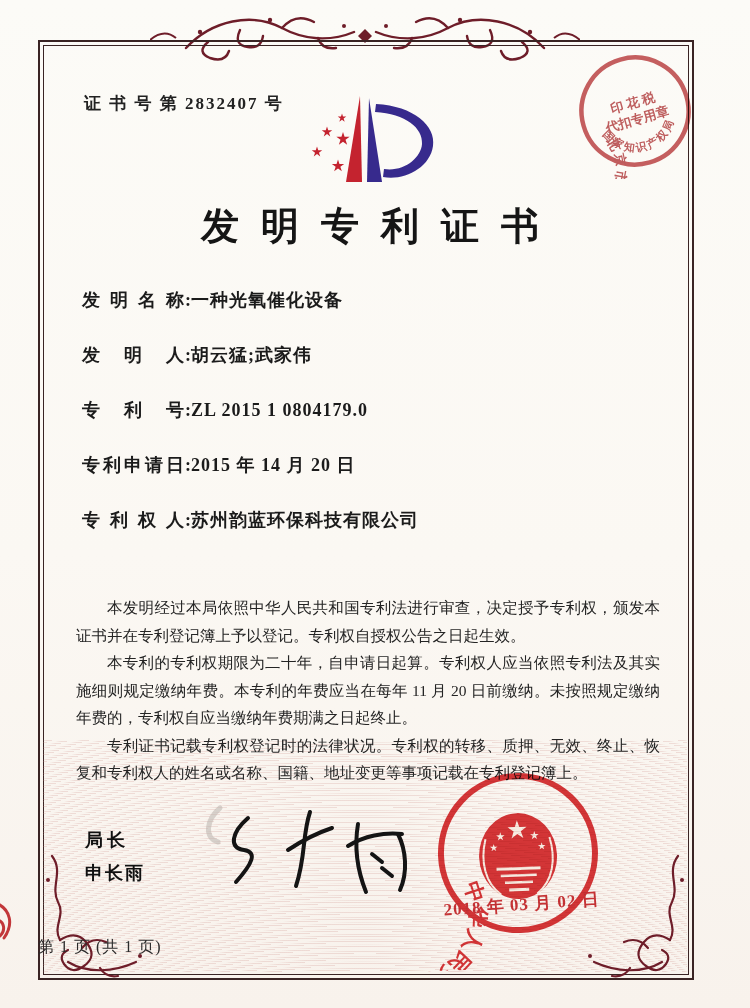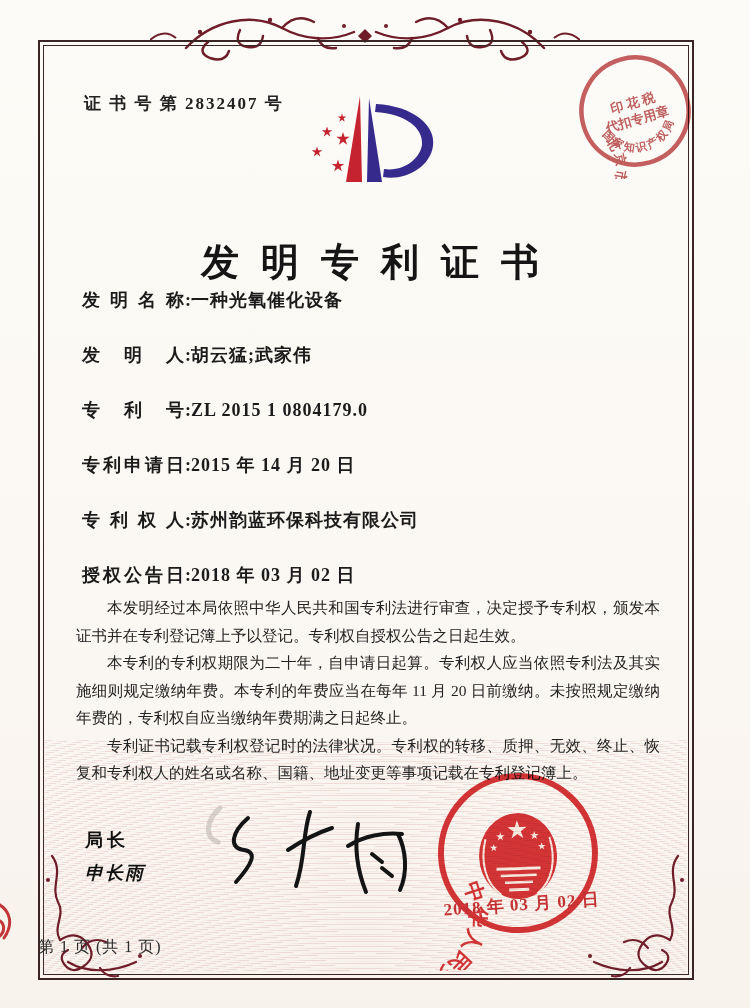--- a/index.html
+++ b/index.html
@@ -13,33 +13,33 @@
     background:repeating-radial-gradient(140% 110% at 50% 215%,
       rgba(201,134,128,0.30) 0px, rgba(201,134,128,0.30) 1px,
       rgba(255,255,255,0) 2px, rgba(255,255,255,0) 6px);
     opacity:.75;}
   .cert-no{position:absolute;left:84px;top:92px;font-size:17px;font-weight:600;
     letter-spacing:2px;color:#222;}
   .logo{position:absolute;left:290px;top:84px;}
   .tax-stamp{position:absolute;left:568px;top:44px;opacity:.88;mix-blend-mode:multiply;}
   .title{position:absolute;left:0;top:201px;width:750px;text-align:center;
     font-size:38px;font-weight:bold;letter-spacing:22px;padding-left:12px;
-    box-sizing:border-box;color:#151515;margin-top:36px;}
+    box-sizing:border-box;color:#151515;}
   .fields{position:absolute;left:82px;top:288px;width:560px;}
   .field-row{height:55px;font-size:18px;font-weight:600;color:#1b1b1b;}
   .f-label{display:inline-block;width:102px;text-align:justify;text-align-last:justify;}
   .f-colon{display:inline-block;margin-left:1px;}
   .f-value{margin-left:0;letter-spacing:1px;}
   .paragraphs{position:absolute;left:76px;top:594px;width:584px;
     font-size:15.5px;line-height:1.78;color:#242424;text-align:justify;}
   .paragraphs p{margin:0;text-indent:2em;}
   .signer-title{position:absolute;left:85px;top:828px;font-family:"Liberation Sans",sans-serif;
     font-weight:bold;font-size:18px;letter-spacing:4px;color:#111;}
   .signer-name{position:absolute;left:85px;top:861px;font-family:"Liberation Sans",sans-serif;
-    font-weight:bold;font-size:18px;letter-spacing:2px;color:#111;font-style:italic;}
+    font-weight:bold;font-size:18px;letter-spacing:2px;color:#111;}
   .signature{position:absolute;left:160px;top:796px;}
   .official-seal{position:absolute;left:408px;top:740px;mix-blend-mode:multiply;
     transform:rotate(-2deg);}
   .page-footer{position:absolute;left:38px;top:937px;width:652px;text-align:left;
     font-size:16px;color:#2a2a2a;letter-spacing:1px;}
   .orn{position:absolute;}
   .seal-arc-text{font-family:"Liberation Serif",serif;font-weight:bold;}
 </style>
 </head>
 <body>
@@ -116,23 +116,20 @@
       <span class="f-label">发明人</span><span class="f-colon">:</span><span class="f-value">胡云猛;武家伟</span>
     </div>
     <div class="field-row">
       <span class="f-label">专利号</span><span class="f-colon">:</span><span class="f-value">ZL 2015 1 0804179.0</span>
     </div>
     <div class="field-row">
       <span class="f-label">专利申请日</span><span class="f-colon">:</span><span class="f-value">2015 年 14 月 20 日</span>
     </div>
     <div class="field-row">
       <span class="f-label">专利权人</span><span class="f-colon">:</span><span class="f-value">苏州韵蓝环保科技有限公司</span>
-    </div>
-    <div class="field-row">
-      <span class="f-label">授权公告日</span><span class="f-colon">:</span><span class="f-value">2018 年 03 月 02 日</span>
     </div>
   </div>
 
   <div class="paragraphs">
     <p>本发明经过本局依照中华人民共和国专利法进行审查，决定授予专利权，颁发本证书并在专利登记簿上予以登记。专利权自授权公告之日起生效。</p>
     <p>本专利的专利权期限为二十年，自申请日起算。专利权人应当依照专利法及其实施细则规定缴纳年费。本专利的年费应当在每年 11 月 20 日前缴纳。未按照规定缴纳年费的，专利权自应当缴纳年费期满之日起终止。</p>
     <p>专利证书记载专利权登记时的法律状况。专利权的转移、质押、无效、终止、恢复和专利权人的姓名或名称、国籍、地址变更等事项记载在专利登记簿上。</p>
   </div>
 
   <div class="signer-title">局长</div>

